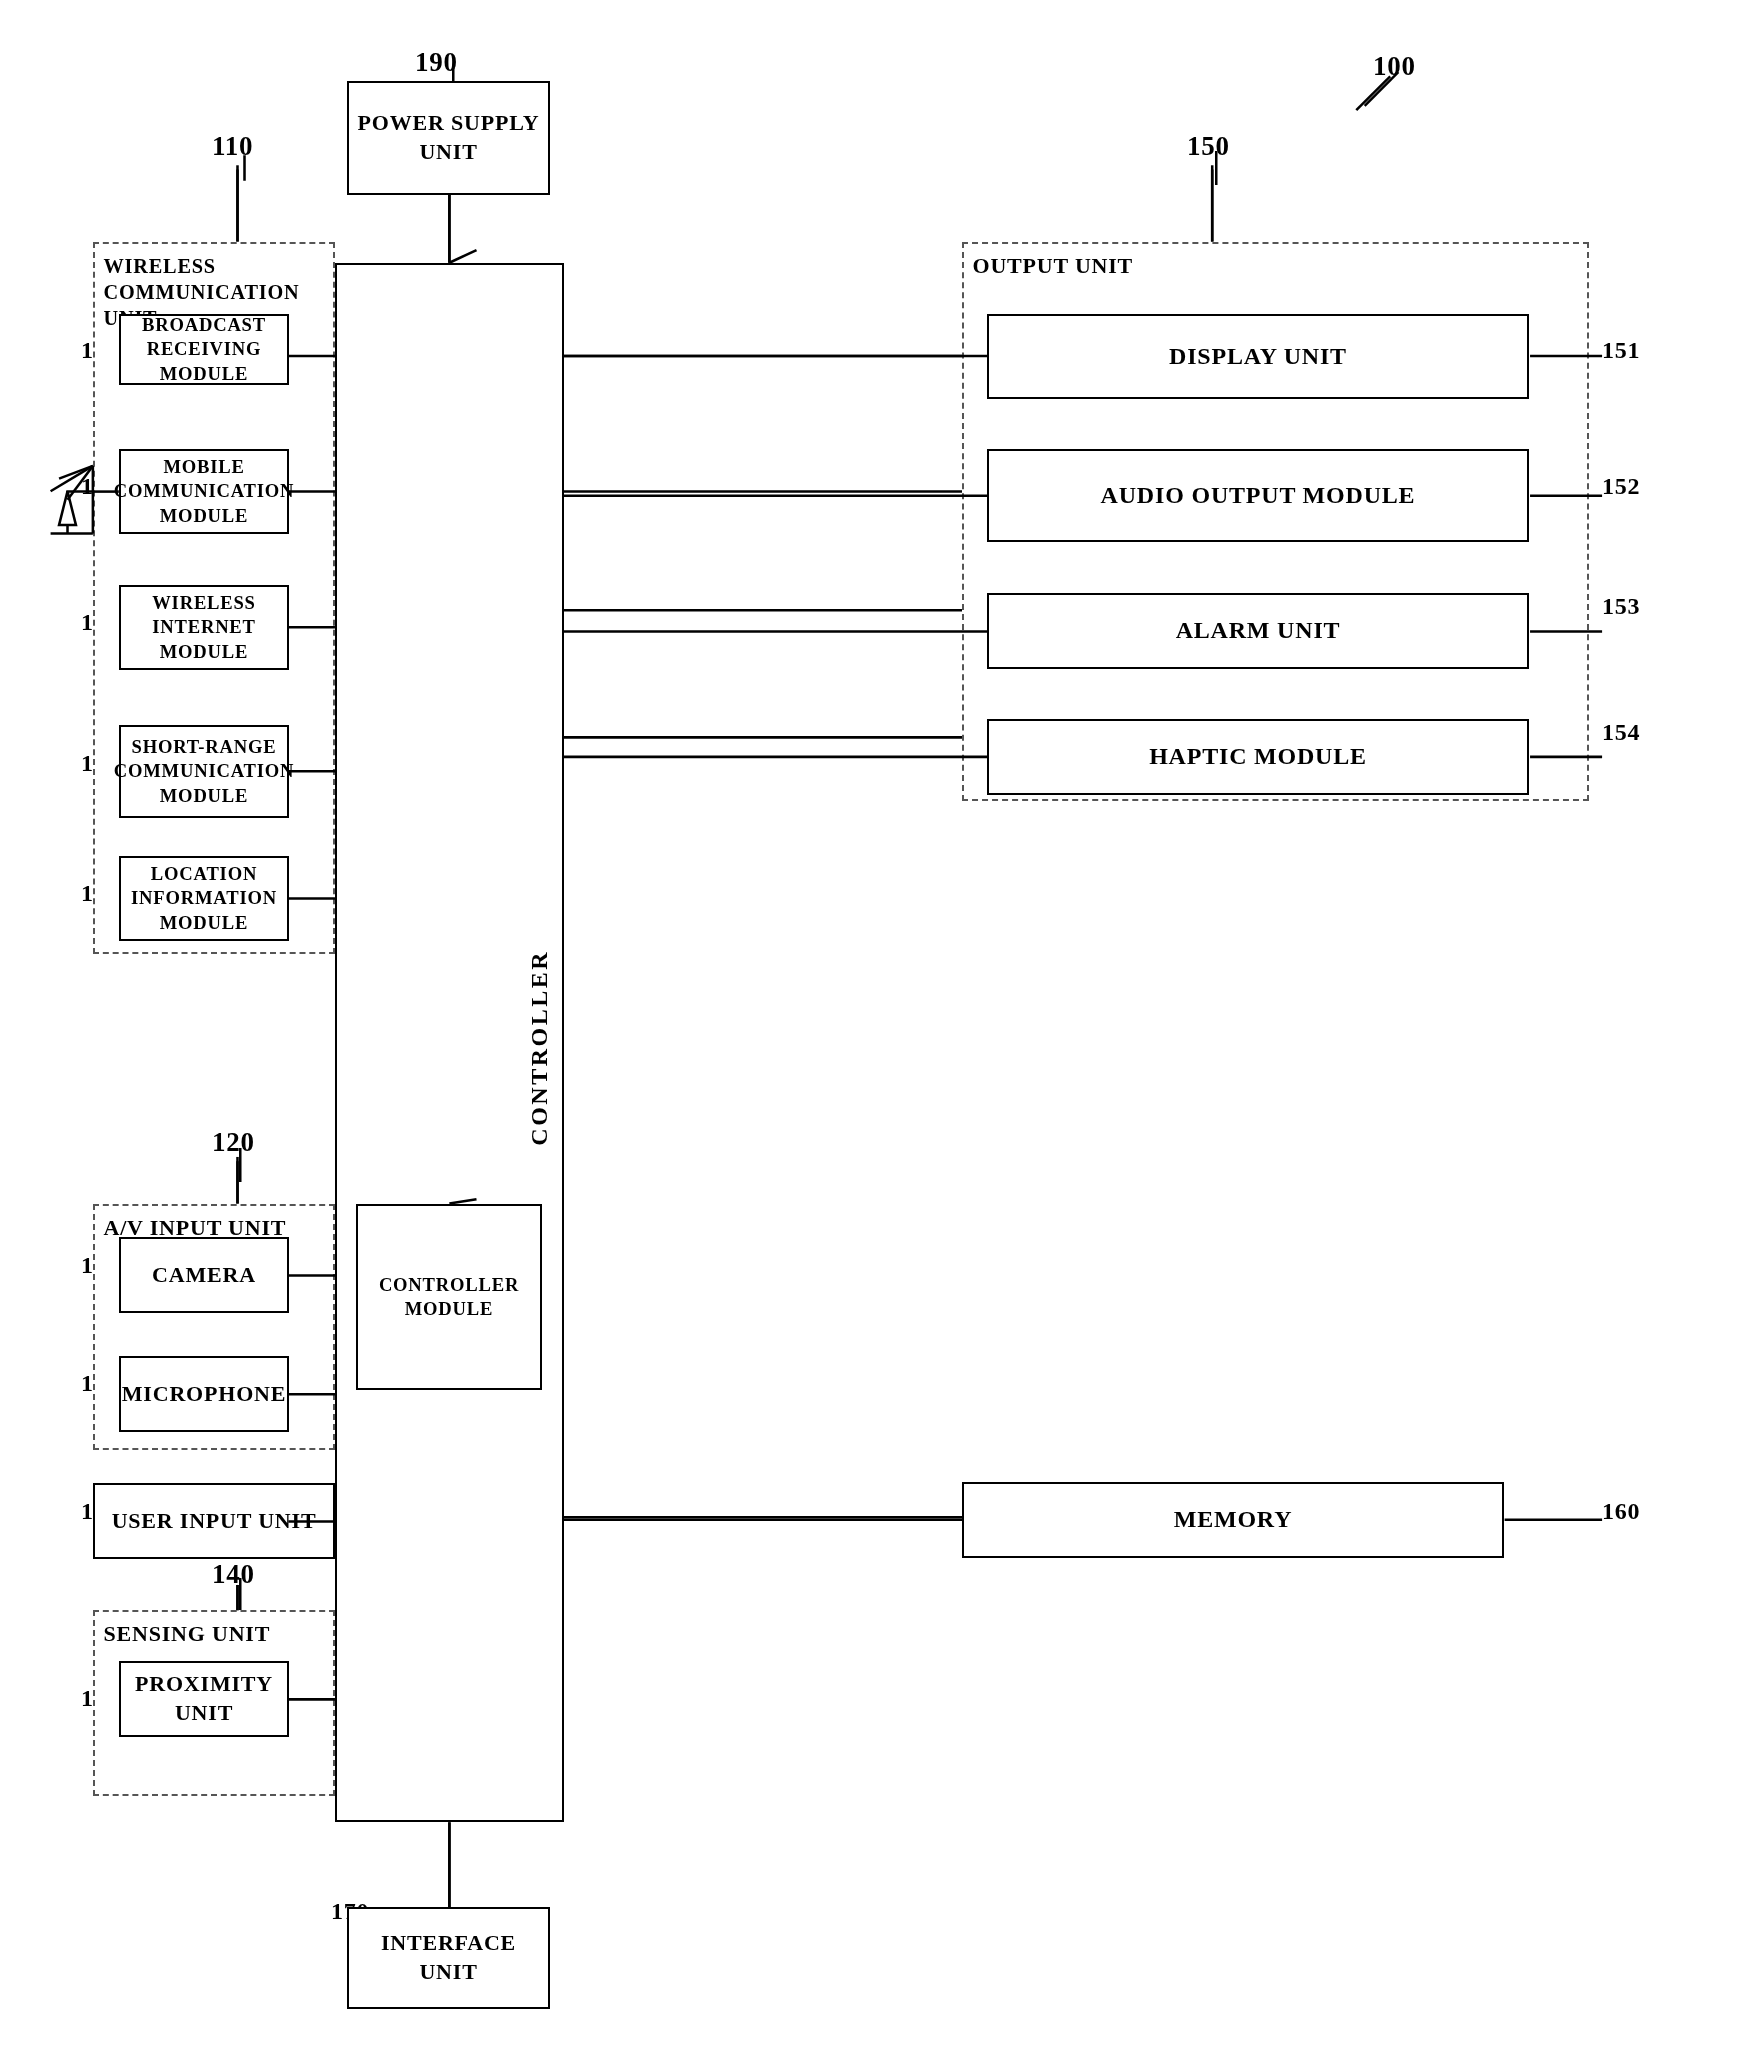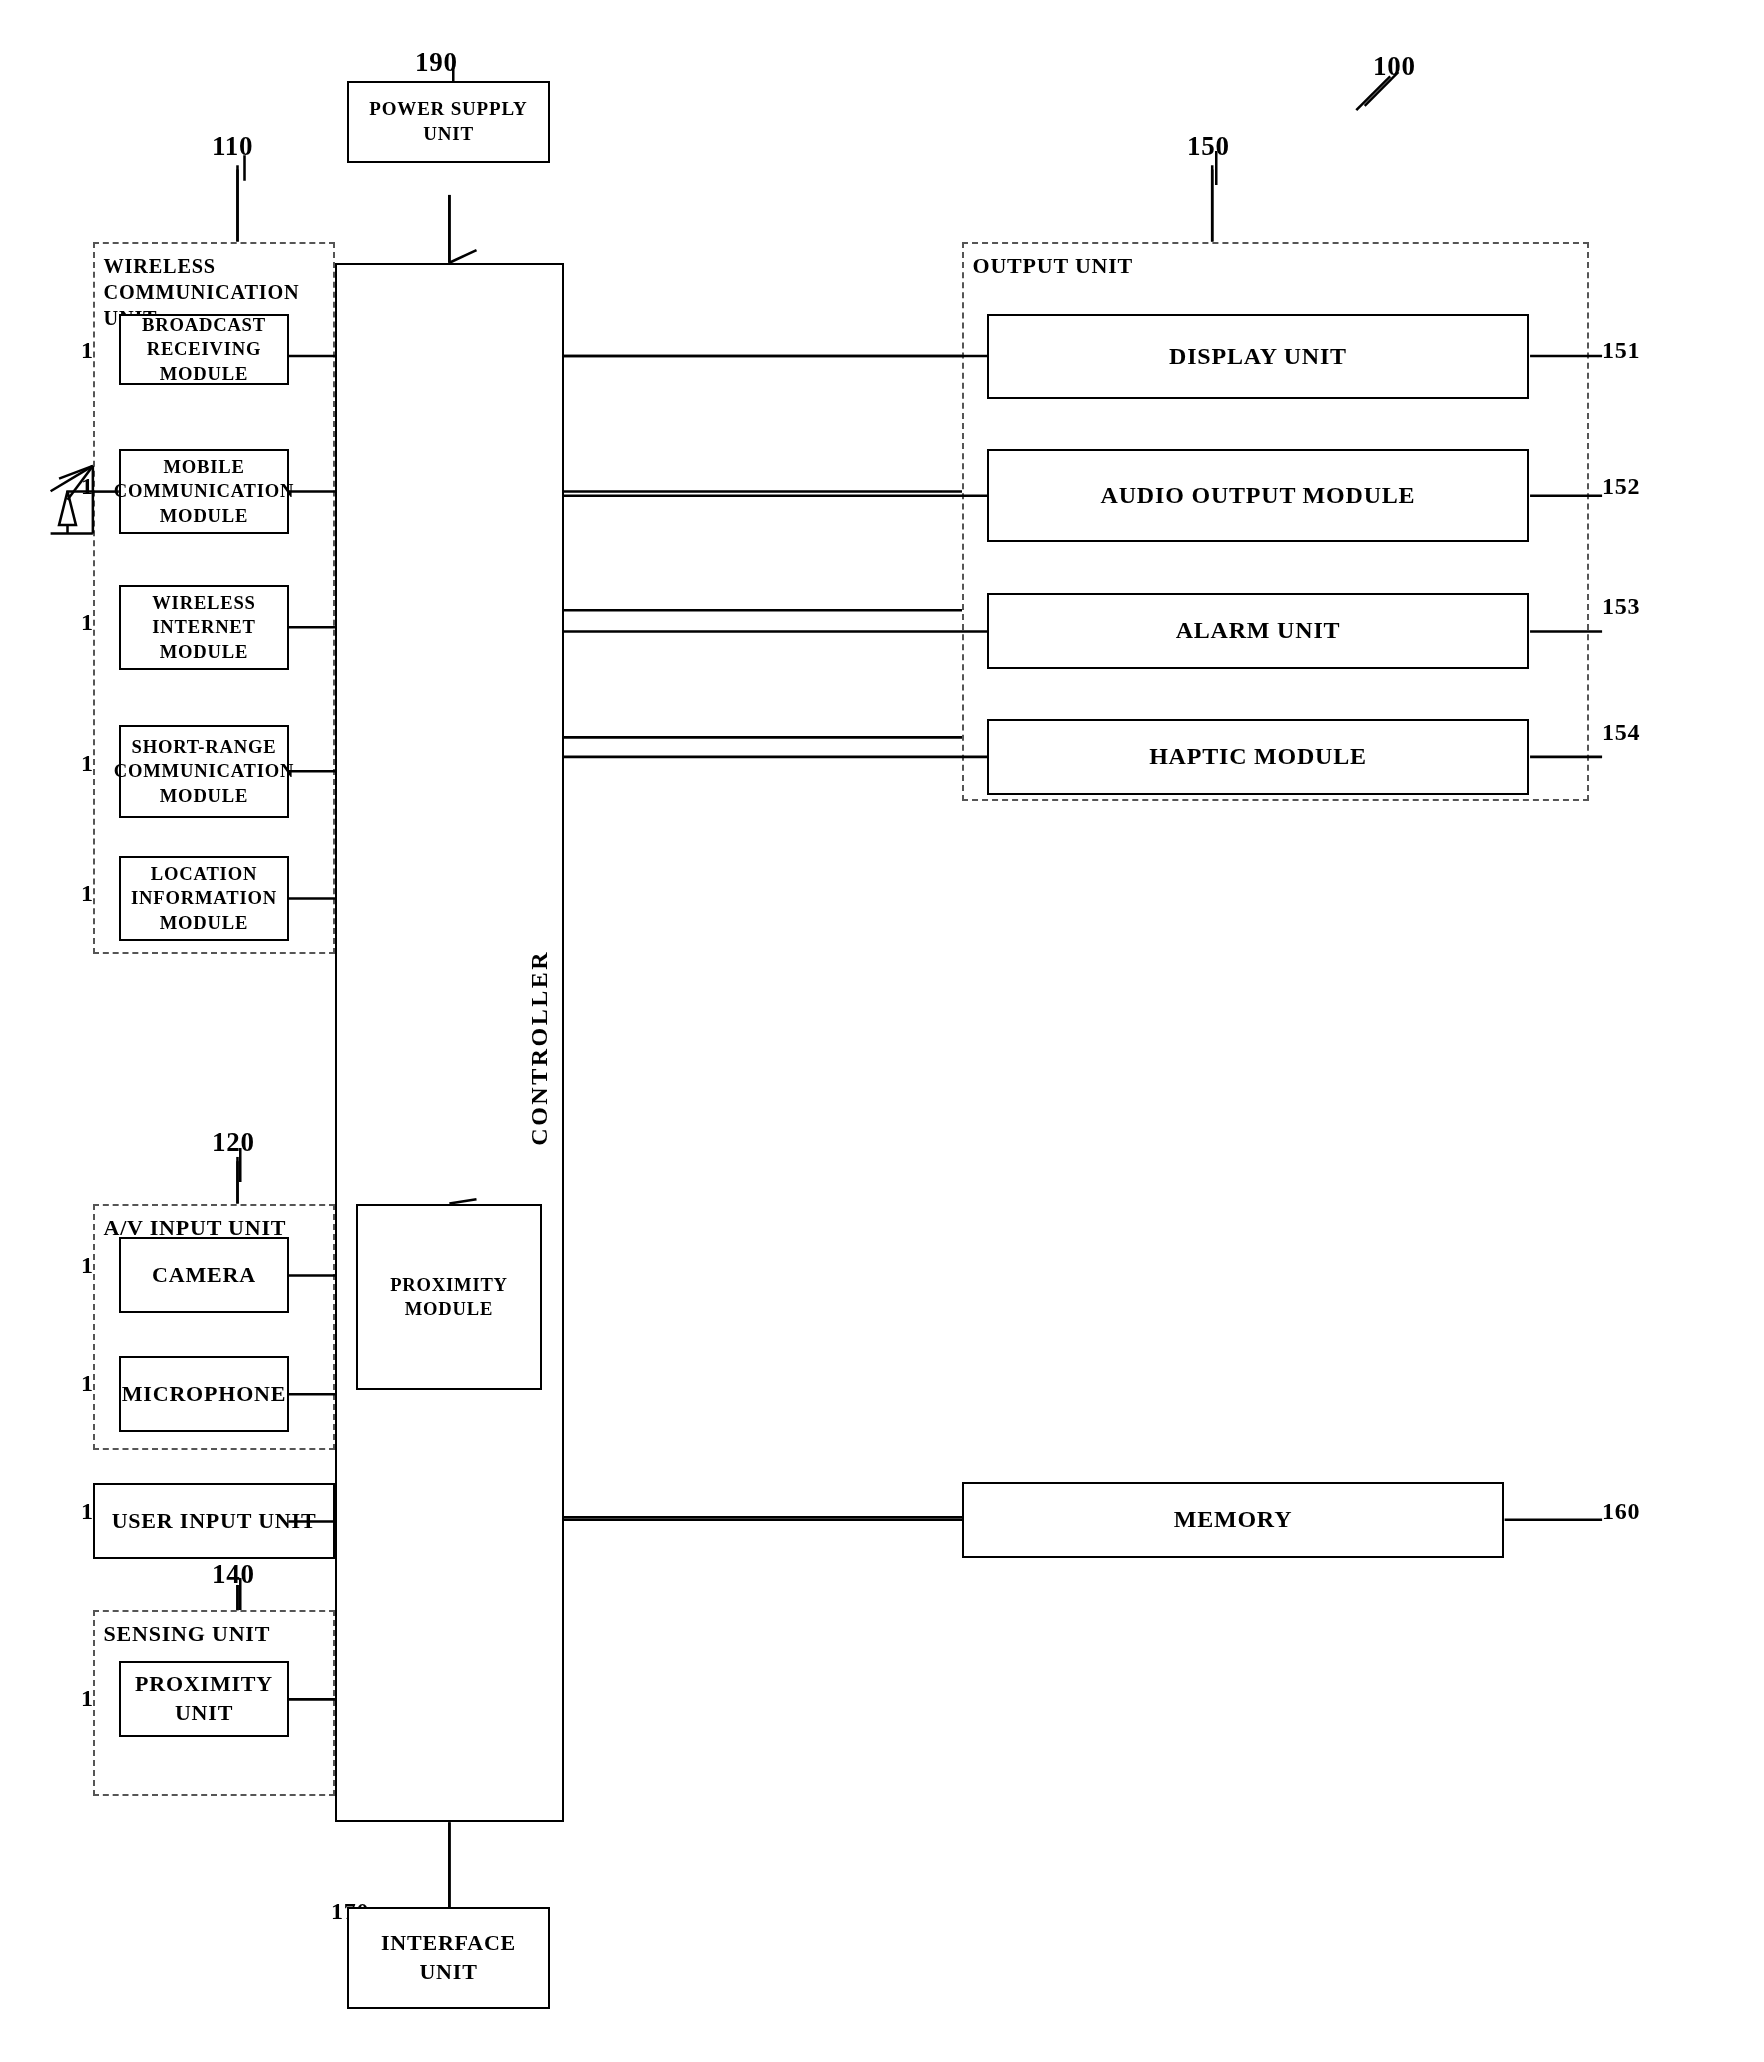--- a/index.html
+++ b/index.html
@@ -173,31 +173,31 @@
   <span class="label" style="left:1602px; top:719px; font-size:24px;">154</span>
 
   <span class="label" style="left:1602px; top:1498px; font-size:24px;">160</span>
 
   <span class="label" style="left:331px; top:1898px; font-size:24px;">170</span>
 
   <span class="label" style="left:462px; top:225px; font-size:27px;margin-top:36px;">180</span>
 
   <span class="label" style="left:462px; top:1178px; font-size:24px;">181</span>
 
-  <div class="box" style="left:347px; top:81px; width:203px; height:82px; font-size:19px;">
+  <div class="box" style="left:347px; top:81px; width:203px; height:114px; font-size:22px;">
     <span>POWER SUPPLY
 UNIT</span>
   </div>
 
   <div class="box" style="left:335px; top:263px; width:229px; height:1559px; font-size:24px; align-items:flex-start; justify-content:center; writing-mode:vertical-rl; text-orientation:mixed; padding-top:17px;">
     <span style="writing-mode:vertical-lr; transform:rotate(180deg); letter-spacing:2.5px; font-size:24px; font-weight:bold;">CONTROLLER</span>
   </div>
 
   <div class="box" style="left:356px; top:1204px; width:186px; height:186px; font-size:18.6px; border: 2.5px solid #000;">
-    <span>PROXIMITY
+    <span>CONTROLLER
 MODULE</span>
   </div>
 
   <div class="dashed-box" style="left:93px; top:242px; width:242px; height:712px;">
     <span class="label-inside" style="top:8.5px; left:8.5px; font-size:20.3px; white-space:normal; line-height:1.3;">WIRELESS COMMUNICATION UNIT</span>
   </div>
 
   <div class="box" style="left:119px; top:314px; width:170px; height:71px; font-size:18.6px;">
     <span>BROADCAST RECEIVING
 MODULE</span>

